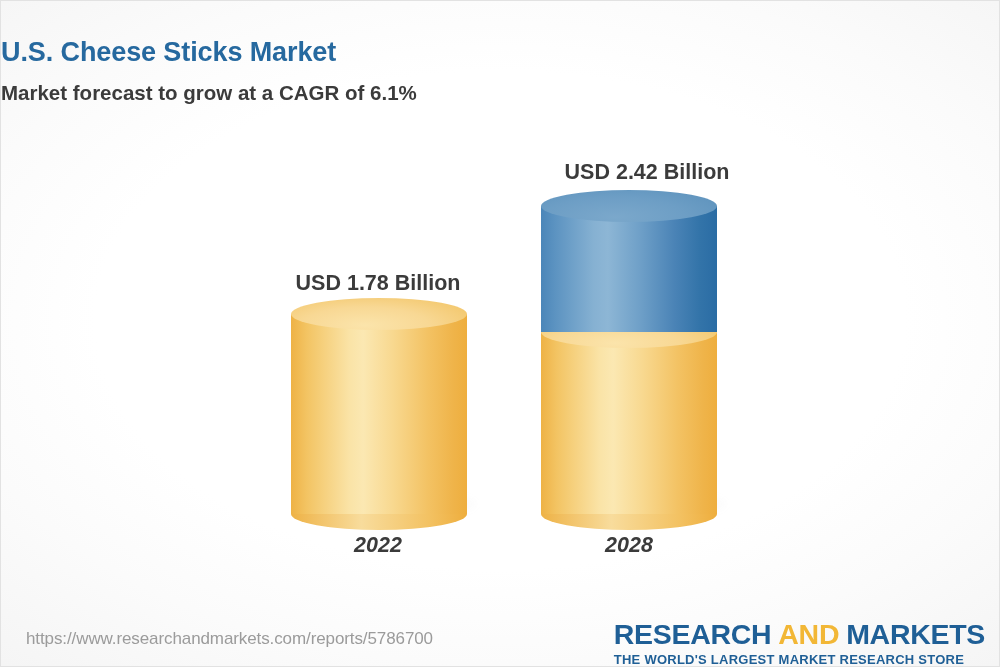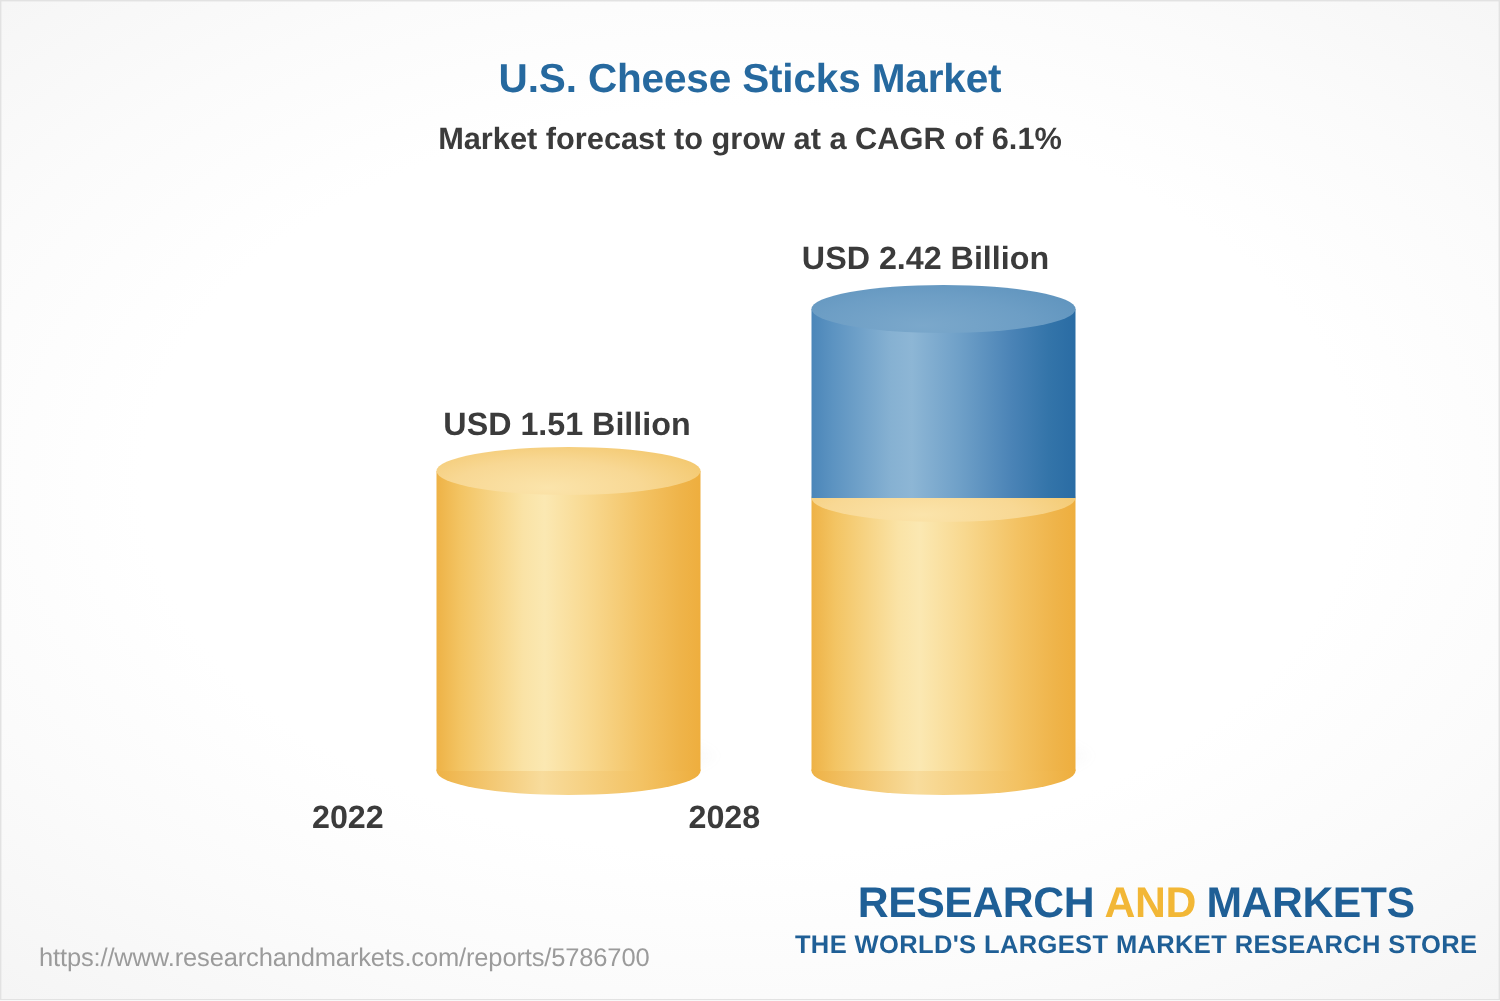--- a/index.html
+++ b/index.html
@@ -23,21 +23,21 @@
     background: radial-gradient(ellipse 78% 72% at 50% 48%, #ffffff 0%, #ffffff 52%, #fbfbfb 72%, #f4f4f4 100%);
     overflow: hidden;
   }
 
   
   .header {
     position: absolute;
     top: 0;
     left: 0;
     width: 998px;
-    text-align: center;
+    text-align: left;
     padding-top: 36px;
   }
   .chart-title {
     font-size: 27px;
     font-weight: bold;
     color: #26699f;
     letter-spacing: -0.1px;
     line-height: 1.15;
   }
   .chart-subtitle {
@@ -65,24 +65,25 @@
     font-size: 21.5px;
     font-weight: bold;
     color: #3b3b3b;
     white-space: nowrap;
   }
 
   
   .cat-label {
     position: absolute;
     width: 340px;
-    text-align: left;
+    text-align: center;
     font-size: 21.5px;
     font-weight: bold;
     color: #3b3b3b;
+    font-style: italic;
   }
 
   
   .cyl {
     position: absolute;
   }
   .cyl-shadow {
     position: absolute;
     left: 10px;
     right: -12px;
@@ -167,67 +168,67 @@
     bottom: 17px;
     font-size: 17px;
     color: #9b9b9b;
     letter-spacing: -0.1px;
     white-space: nowrap;
   }
 
   .logo {
     position: absolute;
     right: 14px;
-    bottom: 28px;
-    text-align: center;
+    bottom: 0;
+    text-align: left;
     line-height: 1;
   }
   .logo-main {
     font-size: 28.5px;
     font-weight: bold;
     letter-spacing: -0.3px;
     white-space: nowrap;
   }
   .logo-word-blue { color: #1f5f96; }
   .logo-word-gold { color: #f2b736; }
   .logo-tag {
     margin-top: 5px;
-    font-size: 17px;
+    font-size: 13px;
     font-weight: bold;
     color: #1f5f96;
     letter-spacing: 0.25px;
     white-space: nowrap;
   }
 </style>
 </head>
 <body>
 
 <div class="page">
 
   <div class="header">
     <div class="chart-title">U.S. Cheese Sticks Market</div>
     <div class="chart-subtitle">Market forecast to grow at a CAGR of 6.1%</div>
   </div>
 
   <div class="plot">
 
-    <div class="value-label" style="left:207px; top:270px;">USD 1.51 Billion</div>
+    <div class="value-label" style="left:207px; top:270px;">USD 1.78 Billion</div>
 
     <div class="cyl" style="left:290px; top:313px; width:176px; height:200px;">
       <div class="cyl-shadow"></div>
       <div class="cyl-bottom fill-yellow bottom-yellow"></div>
       <div class="cyl-body" style="top:0; height:200px;">
         <div class="cyl-body-inner fill-yellow"></div>
       </div>
       <div class="cyl-top top-yellow"></div>
     </div>
 
     <div class="cat-label" style="left:207px; top:532px;">2022</div>
 
-    <div class="value-label" style="left:446px; top:159px;">USD 2.42 Billion</div>
+    <div class="value-label" style="left:476px; top:159px;">USD 2.42 Billion</div>
 
     <div class="cyl" style="left:540px; top:205px; width:176px; height:308px;">
       <div class="cyl-shadow"></div>
 
       <div class="cyl-bottom fill-yellow bottom-yellow"></div>
       <div class="cyl-body" style="top:126px; height:182px;">
         <div class="cyl-body-inner fill-yellow"></div>
       </div>
 
       <div class="cyl-top top-yellow" style="top:110px;"></div>

